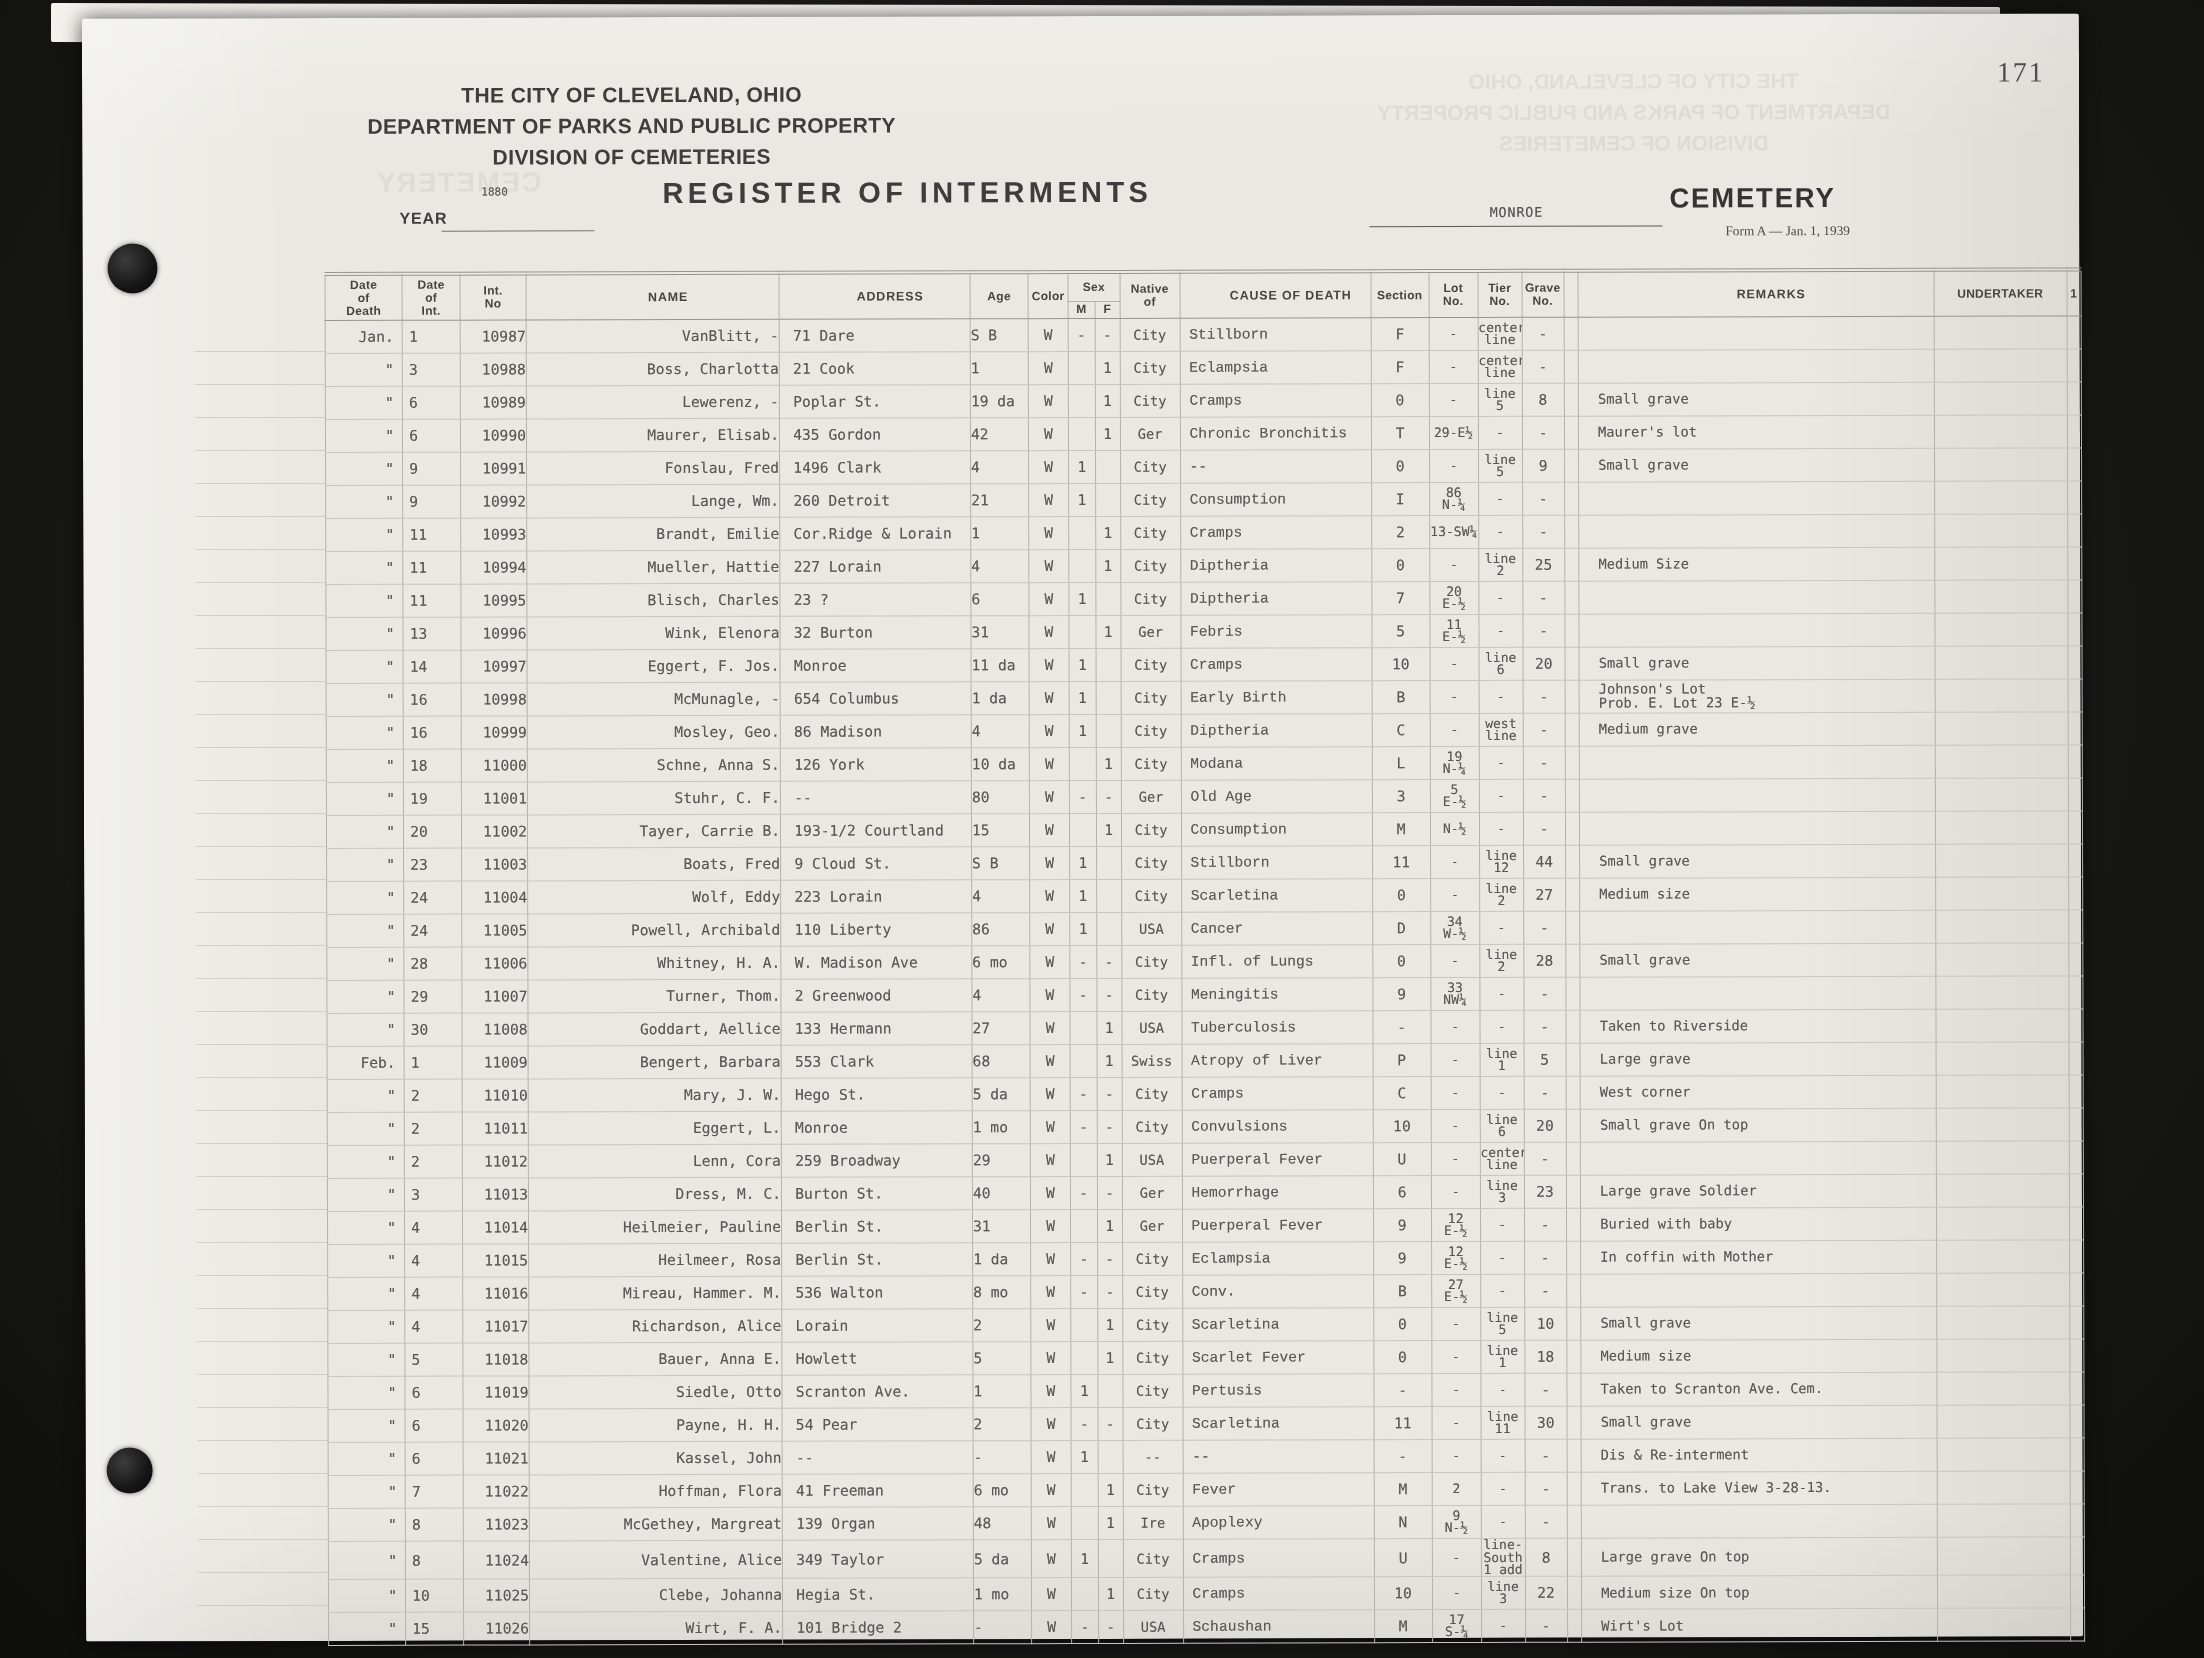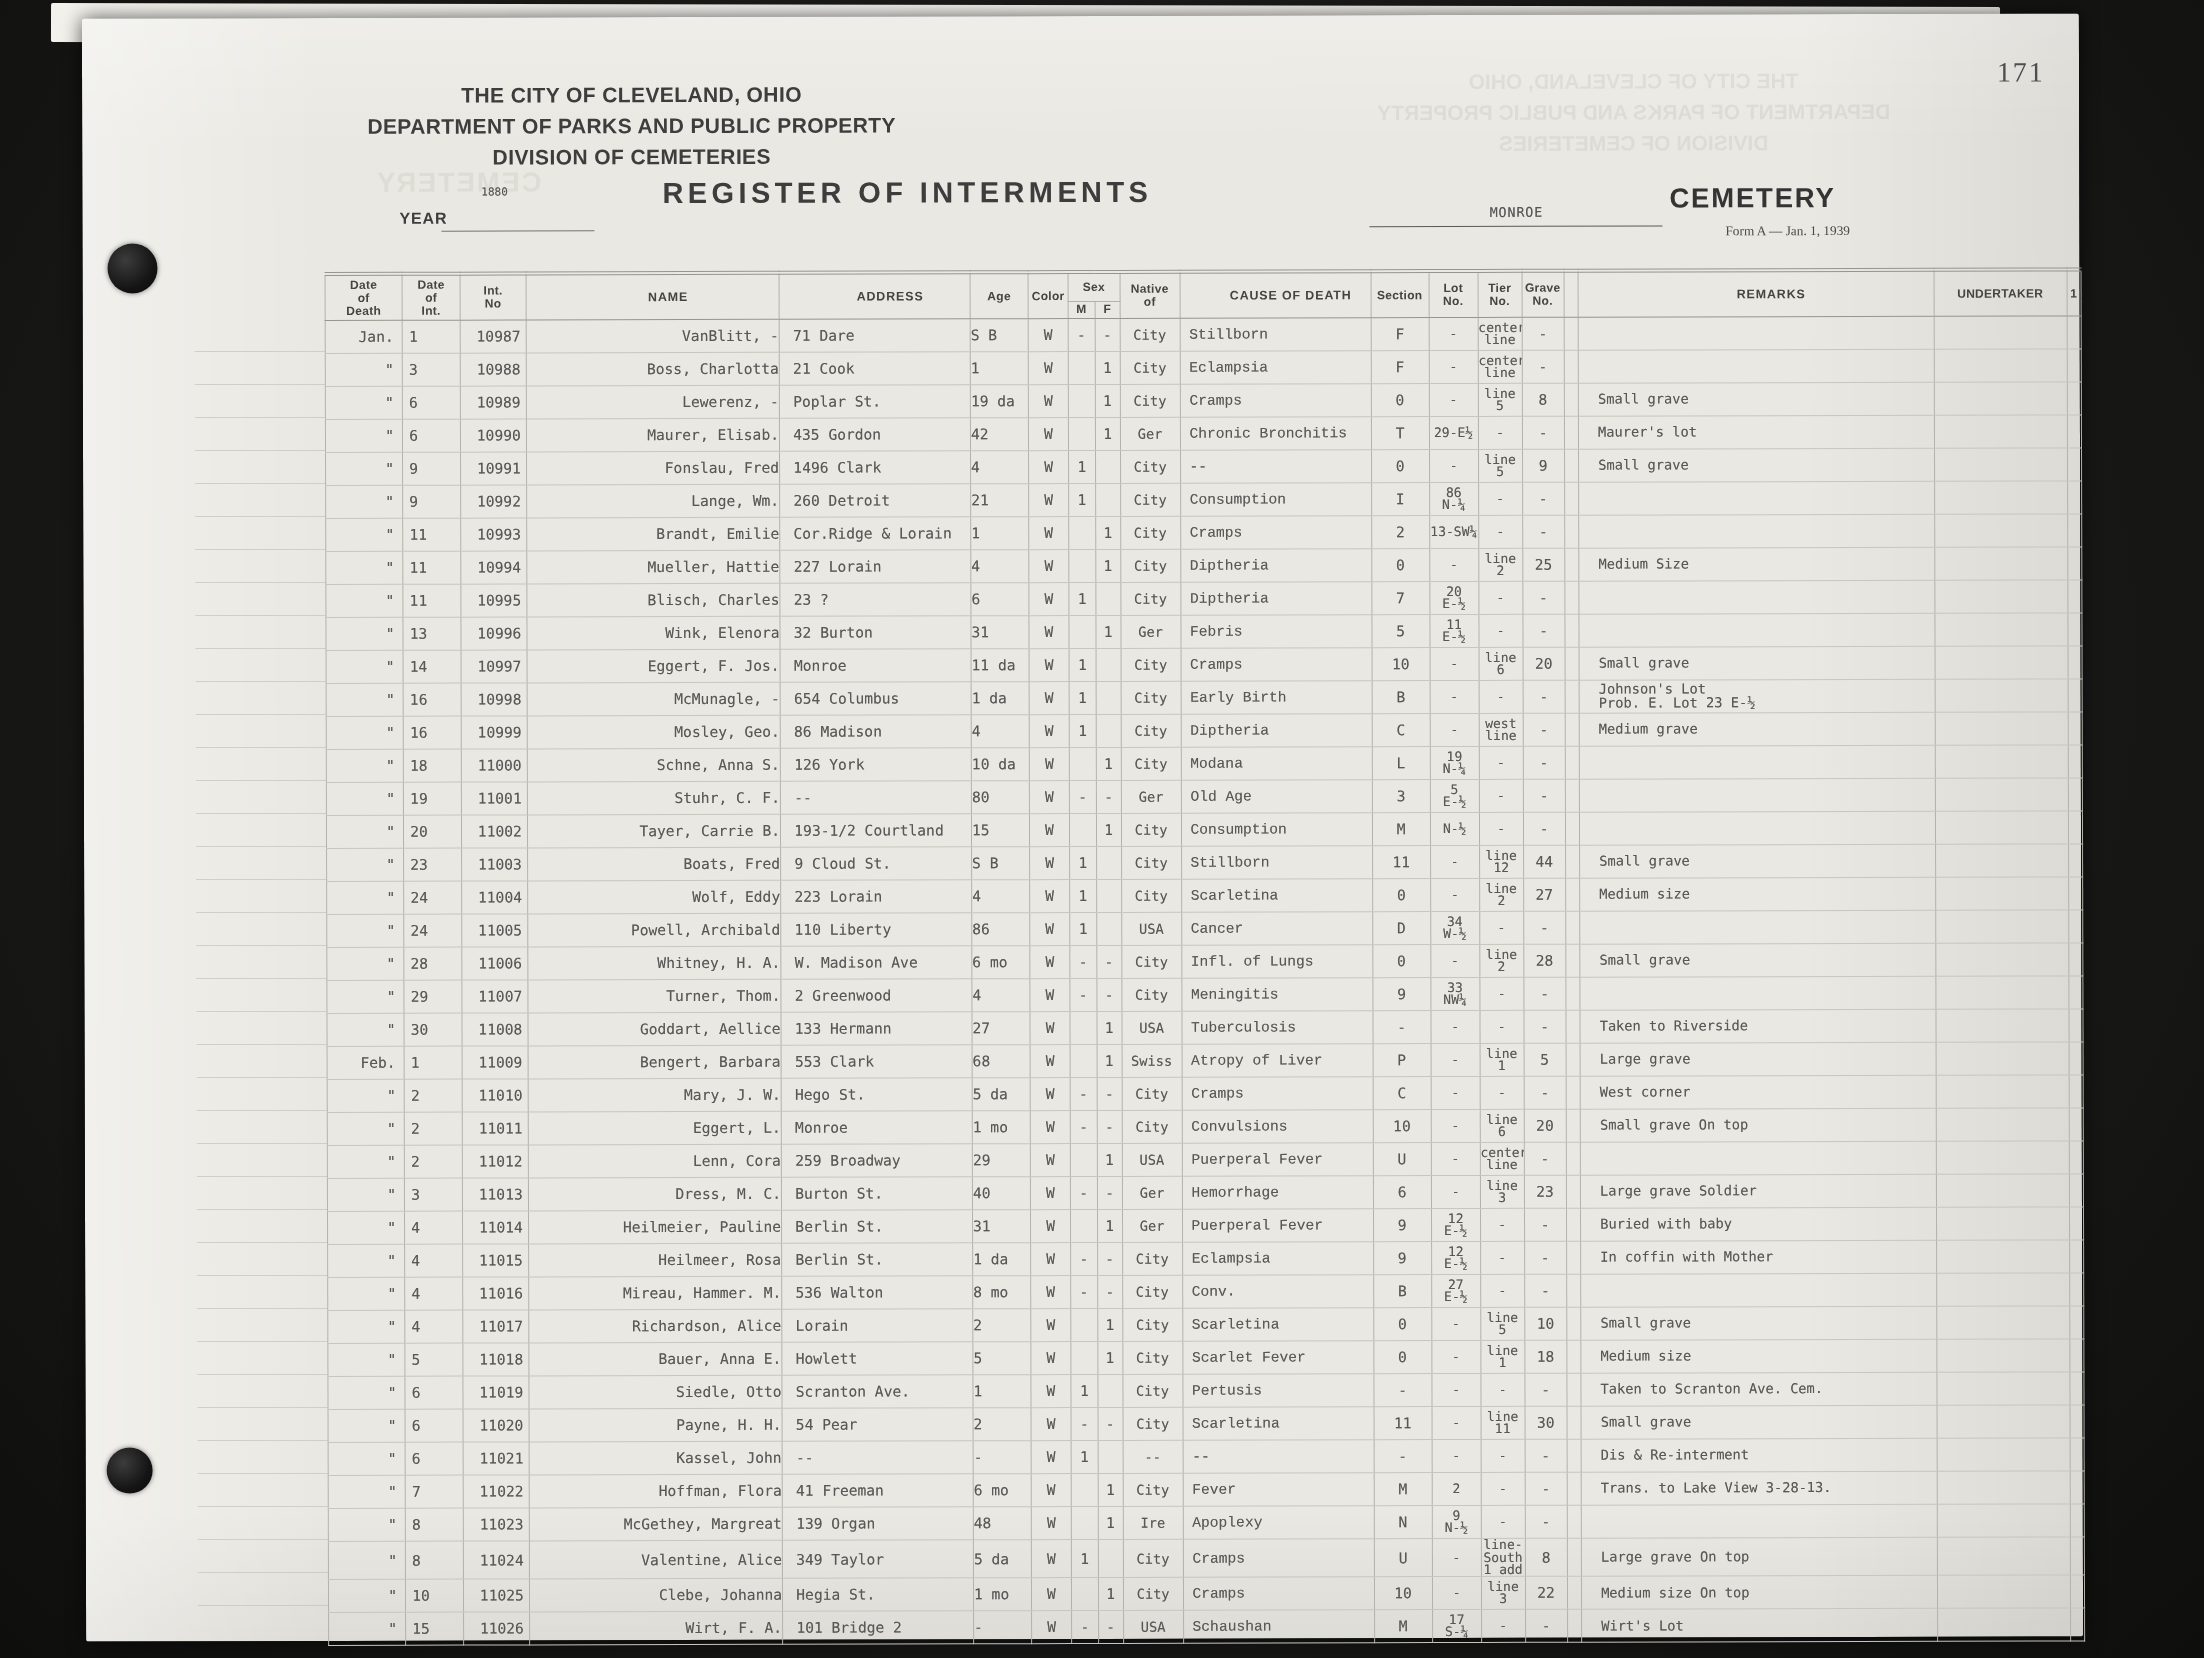--- a/index.html
+++ b/index.html
@@ -76,21 +76,21 @@
   .ledger thead tr.h1 th{height:29px;}
   .ledger thead tr.h2 th{height:17.7px;}
   .ledger thead th.big{font-size:12.4px;letter-spacing:0.9px;padding-left:31px;}
   .ledger tbody td{
     height:33px;border-bottom:0.9px solid #c7c6bf;
     font-family:"DejaVu Sans Mono", monospace;font-size:14.6px;line-height:14px;
     color:#585856;text-shadow:0 0 0.4px rgba(40,40,40,.35);
   }
   .ledger tbody td.c-death{text-align:right;padding-right:8px;}
   .ledger tbody td.c-int_date{text-align:left;padding-left:6.2px;}
-  .ledger tbody td.c-int_no{text-align:center;padding-left:10.6px;}
+  .ledger tbody td.c-int_no{text-align:right;padding-left:10.6px;}
   .ledger tbody td.c-name{text-align:right;padding-left:17.7px;}
   .ledger tbody td.c-address{text-align:left;padding-left:13.3px;}
   .ledger tbody td.c-age{}
   .ledger tbody td.c-color{text-align:center;}
   .ledger tbody td.c-m,.ledger tbody td.c-f{text-align:center;}
   .ledger tbody td.c-native{text-align:center;font-size:13.7px;}
   .ledger tbody td.c-cause{text-align:left;padding-left:8.9px;font-family:Liberation Mono, monospace;}
   .ledger tbody td.c-section{text-align:center;}
   .ledger tbody td.c-lot{text-align:center;font-size:13px;line-height:12.4px;}
   .ledger tbody td.c-tier{text-align:center;font-size:13px;line-height:12.4px;}

